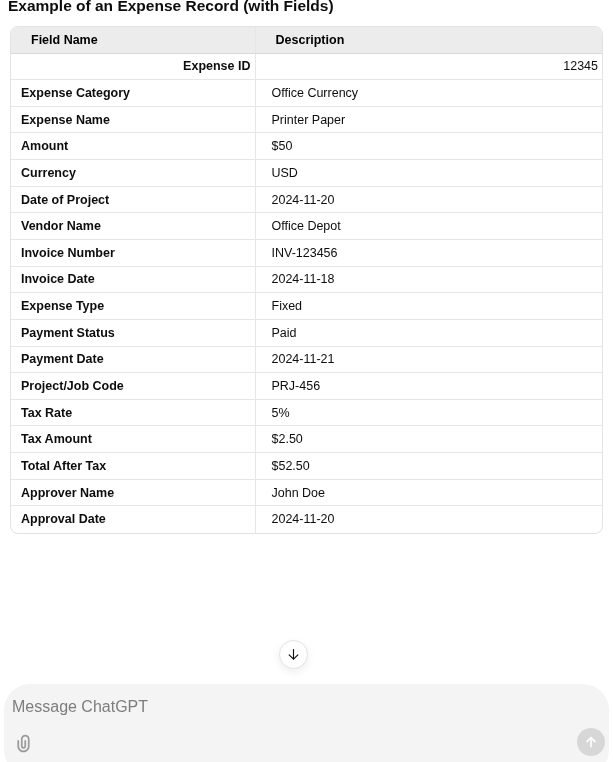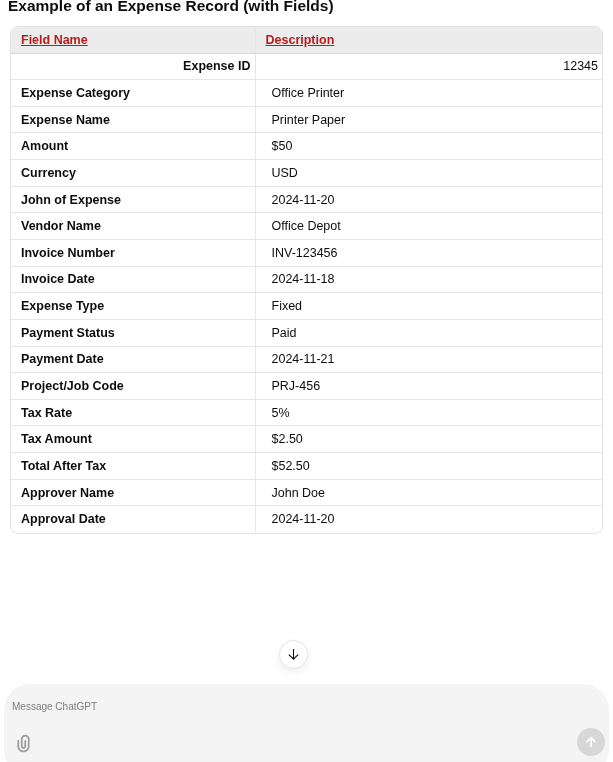--- a/index.html
+++ b/index.html
@@ -37,24 +37,23 @@
     border-collapse: collapse;
     width: 100%;
     table-layout: fixed;
     font-size: 12.5px;
   }
   th {
     height: 26px;
     background: #ececec;
     text-align: left;
     font-weight: 600;
-    padding: 0 4px 0 10px;
+    padding: 0 4px 0 20px;
     border-bottom: 1px solid #d9d9d9;
-    color: #b91c1c;
-    text-decoration: underline;
+    color: #000000;
   }
   th:first-child { width: 244px; }
   th:first-child, td:first-child { border-right: 1px solid #e6e6e6; }
   td {
     height: 26.65px;
     border-top: 1px solid #e6e6e6;
     padding: 0 4px 0 10px;
     white-space: nowrap;
     overflow: hidden;
   }
@@ -83,21 +82,21 @@
     top: 684px;
     width: 605px;
     height: 92px;
     background: #f4f4f4;
     border-radius: 26px;
   }
   .placeholder {
     position: absolute;
     left: 8px;
     top: 14px;
-    font-size: 10px;
+    font-size: 16px;
     line-height: 17px;
     color: #7d7d7d;
     cursor: text;
     width: 420px;
     height: 20px;
   }
   .attach {
     position: absolute;
     left: 5px;
     top: 45px;
@@ -141,40 +140,40 @@
         </tr>
       </thead>
       <tbody id="table-body">
   <tr>
     <td class="field">Expense ID</td>
     <td class="desc">12345</td>
   </tr>
 
   <tr>
     <td class="field">Expense Category</td>
-    <td class="desc">Office Printer</td>
+    <td class="desc">Office Currency</td>
   </tr>
 
   <tr>
     <td class="field">Expense Name</td>
     <td class="desc">Printer Paper</td>
   </tr>
 
   <tr>
     <td class="field">Amount</td>
     <td class="desc">$50</td>
   </tr>
 
   <tr>
     <td class="field">Currency</td>
     <td class="desc">USD</td>
   </tr>
 
   <tr>
-    <td class="field">John of Expense</td>
+    <td class="field">Date of Project</td>
     <td class="desc">2024-11-20</td>
   </tr>
 
   <tr>
     <td class="field">Vendor Name</td>
     <td class="desc">Office Depot</td>
   </tr>
 
   <tr>
     <td class="field">Invoice Number</td>

